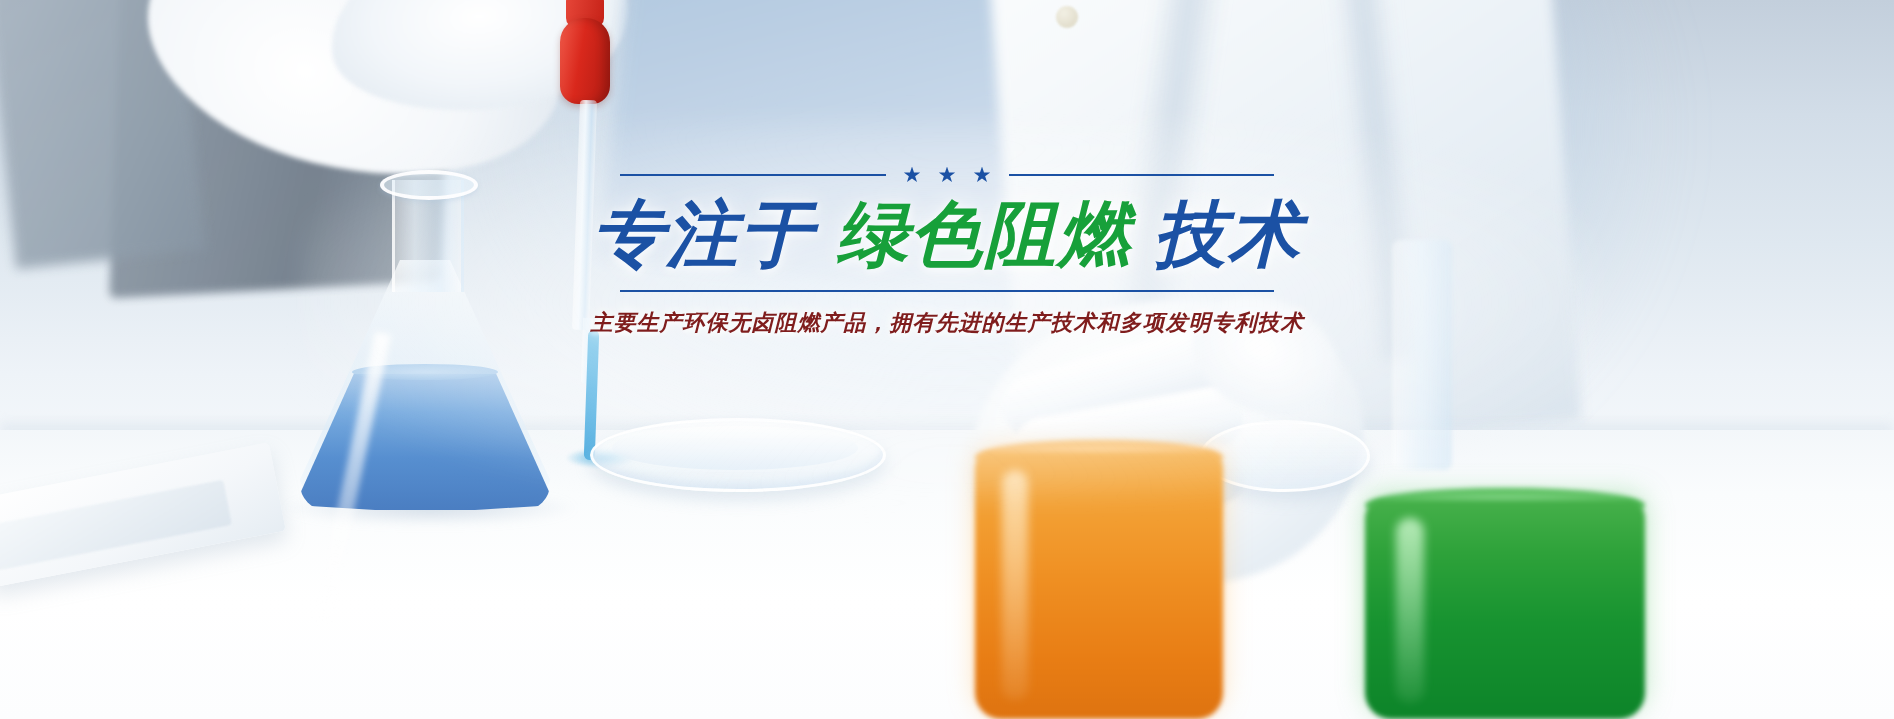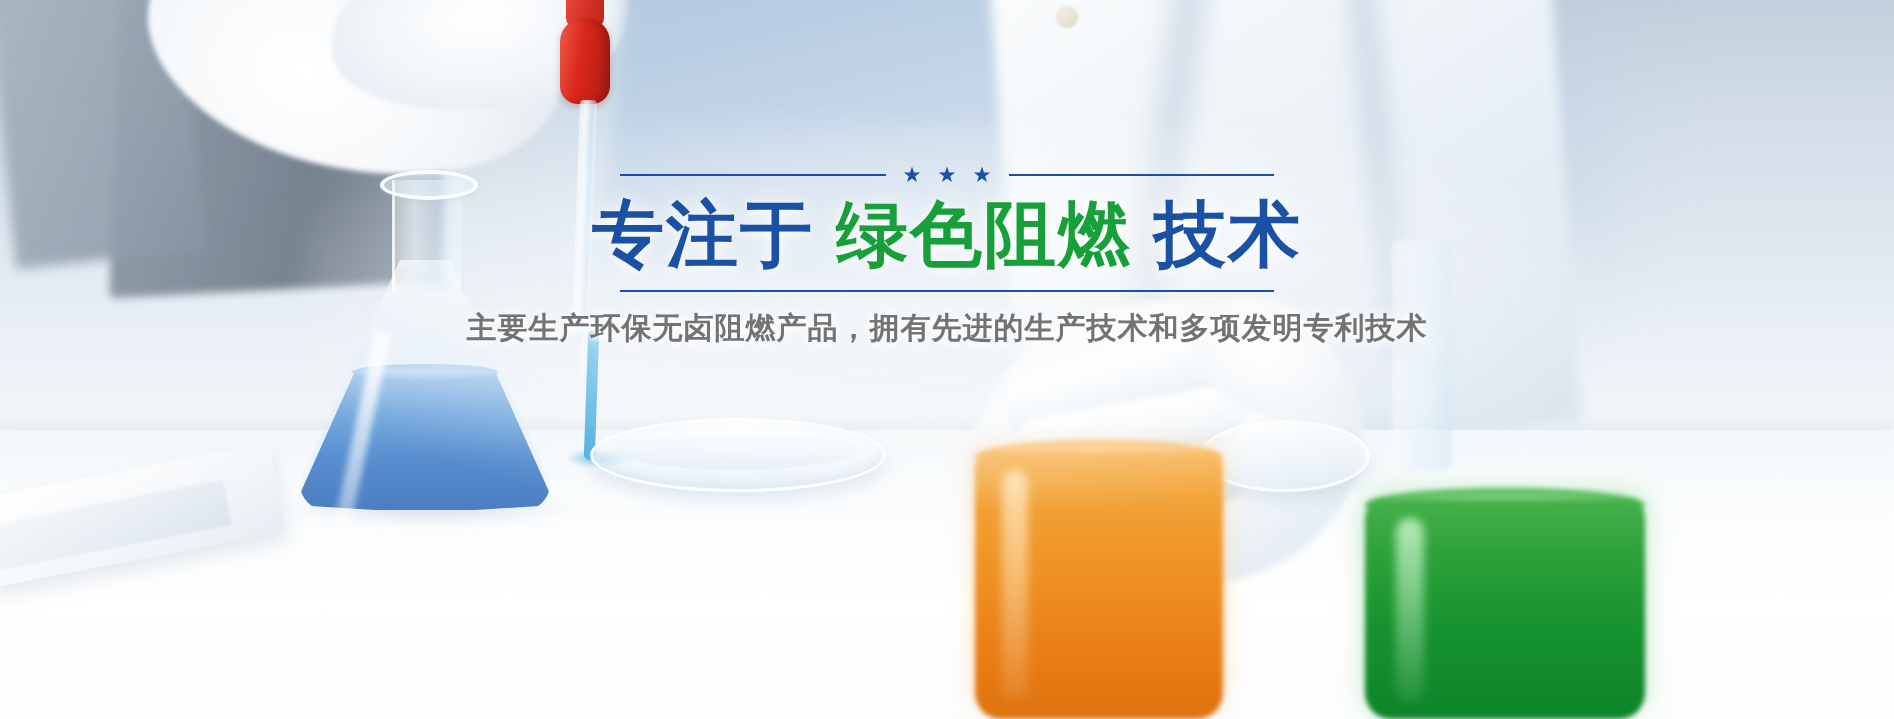--- a/index.html
+++ b/index.html
@@ -3,20 +3,21 @@
 <meta charset="utf-8">
 <style>
   html,body{margin:0;padding:0;background:#fff;}
   body{font-family:"Liberation Sans","DejaVu Sans",sans-serif;}
 
   .banner{
     position:relative;
     width:1894px;height:719px;
     overflow:hidden;
     background:#eef3f7;
+    font-style:italic;
   }
 
   
   .photo{position:absolute;inset:0;overflow:hidden;}
 
   
   .bg-base{
     position:absolute;inset:0;
     background:
       linear-gradient(180deg,#c3cfdc 0%,#d2dde8 16%,#dfe8f0 34%,#eef3f8 52%,#f7fafc 68%,#fdfdfe 84%,#ffffff 100%);
@@ -346,24 +347,24 @@
     font-weight:700;
     letter-spacing:1.2px;
     color:#1b4b93;
     white-space:nowrap;
     text-shadow:0 1px 8px rgba(255,255,255,.95);
     margin-bottom:44px;
   }
 
   
   .tagline{
-    font-size:30px;
+    font-size:22px;
     font-weight:700;
     letter-spacing:1px;
-    color:#737373;
+    color:#7f1d1d;
     white-space:nowrap;
     text-shadow:0 0 12px rgba(255,255,255,1),0 0 22px rgba(255,255,255,.95),0 2px 4px rgba(255,255,255,.9);
   }
 </style>
 </head>
 <body>
 
 <div class="banner">
 
   <div class="photo">

